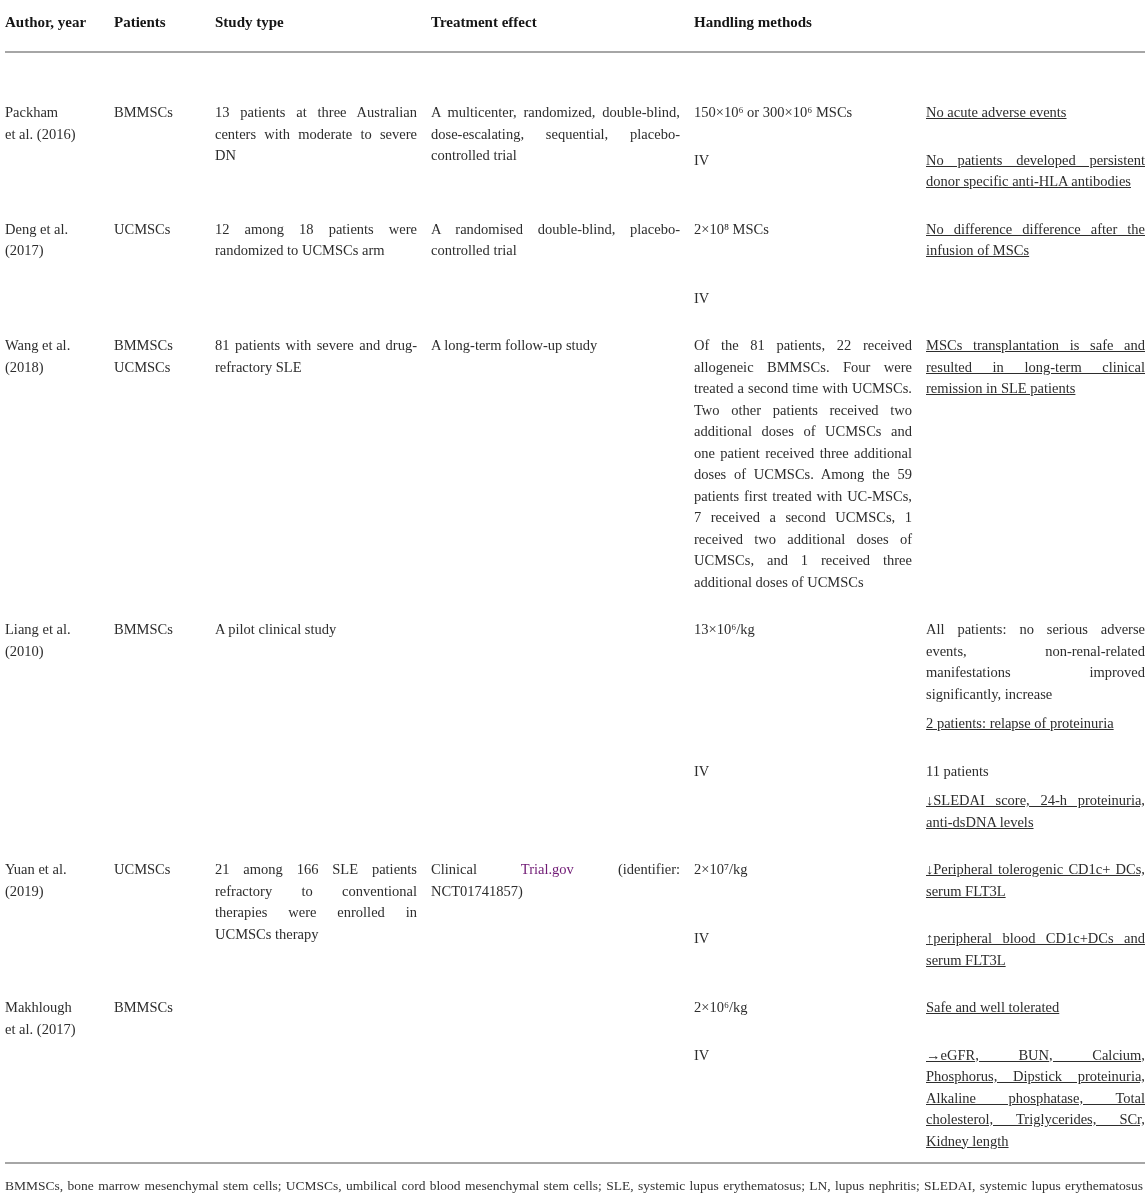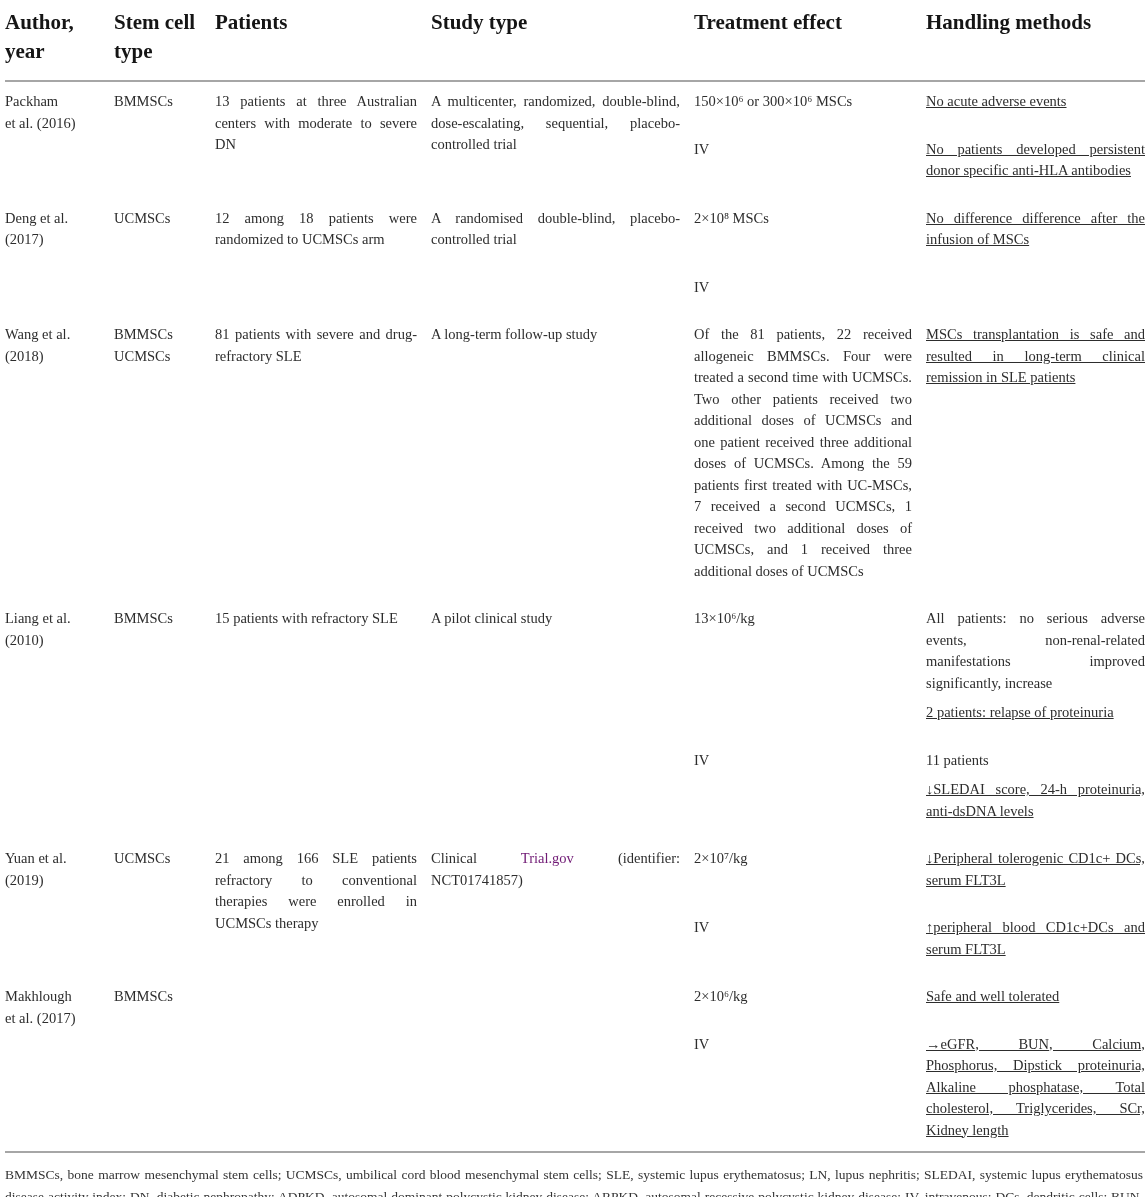--- a/index.html
+++ b/index.html
@@ -11,26 +11,26 @@
   }
   .page{padding:8px 0 0 5px;}
   .thead{
     display:grid;
     grid-template-columns:109px 101px 216px 263px 232px 219px;
     padding-bottom:14px;
     border-bottom:2px solid #a6a6a6;
   }
   .hcell{
     font-weight:bold;
-    font-size:21px;
+    font-size:15px;
     line-height:29px;
     color:#151515;
     padding-right:14px;
   }
-  .tbody{padding-top:9px;}
+  .tbody{padding-top:24px;margin-top:25px;}
   .row{
     display:grid;
     grid-template-columns:109px 101px 216px 263px 232px 219px;
     margin-bottom:26px;
   }
   .row:last-child{margin-bottom:10px;}
   .cell{
     font-size:14.5px;
     line-height:21.5px;
     padding-right:14px;
@@ -56,21 +56,20 @@
     text-align:justify;
     padding:11px 2px 12px 0;
   }
 </style>
 </head>
 <body>
 
 <div class="page">
   <div class="thead">
       <div class="hcell">Author, year</div>
-      <div class="hcell">Stem cell type</div>
       <div class="hcell">Patients</div>
       <div class="hcell">Study type</div>
       <div class="hcell">Treatment effect</div>
       <div class="hcell">Handling methods</div>
     </div>
   <div class="tbody">
       <div class="row">
         <div class="cell">
           <div class="line">Packham</div>
           <div class="line">et al. (2016)</div>
@@ -139,21 +138,20 @@
         </div>
       </div>
       <div class="row">
         <div class="cell">
           <div class="line">Liang et al.</div>
           <div class="line">(2010)</div>
         </div>
         <div class="cell">
           <div class="line">BMMSCs</div>
         </div>
-        <div class="cell just">15 patients with refractory SLE</div>
         <div class="cell just"><span>A pilot clinical study</span></div>
         <div class="entries">
           <div class="entry">
             <div class="cell just">13×10⁶/kg</div>
             <div class="cell just">
               <p class="para">All patients: no serious adverse events, non-renal-related manifestations improved significantly, increase</p>
               <p class="para">2 patients: relapse of proteinuria</p>
             </div>
           </div>
           <div class="entry">

